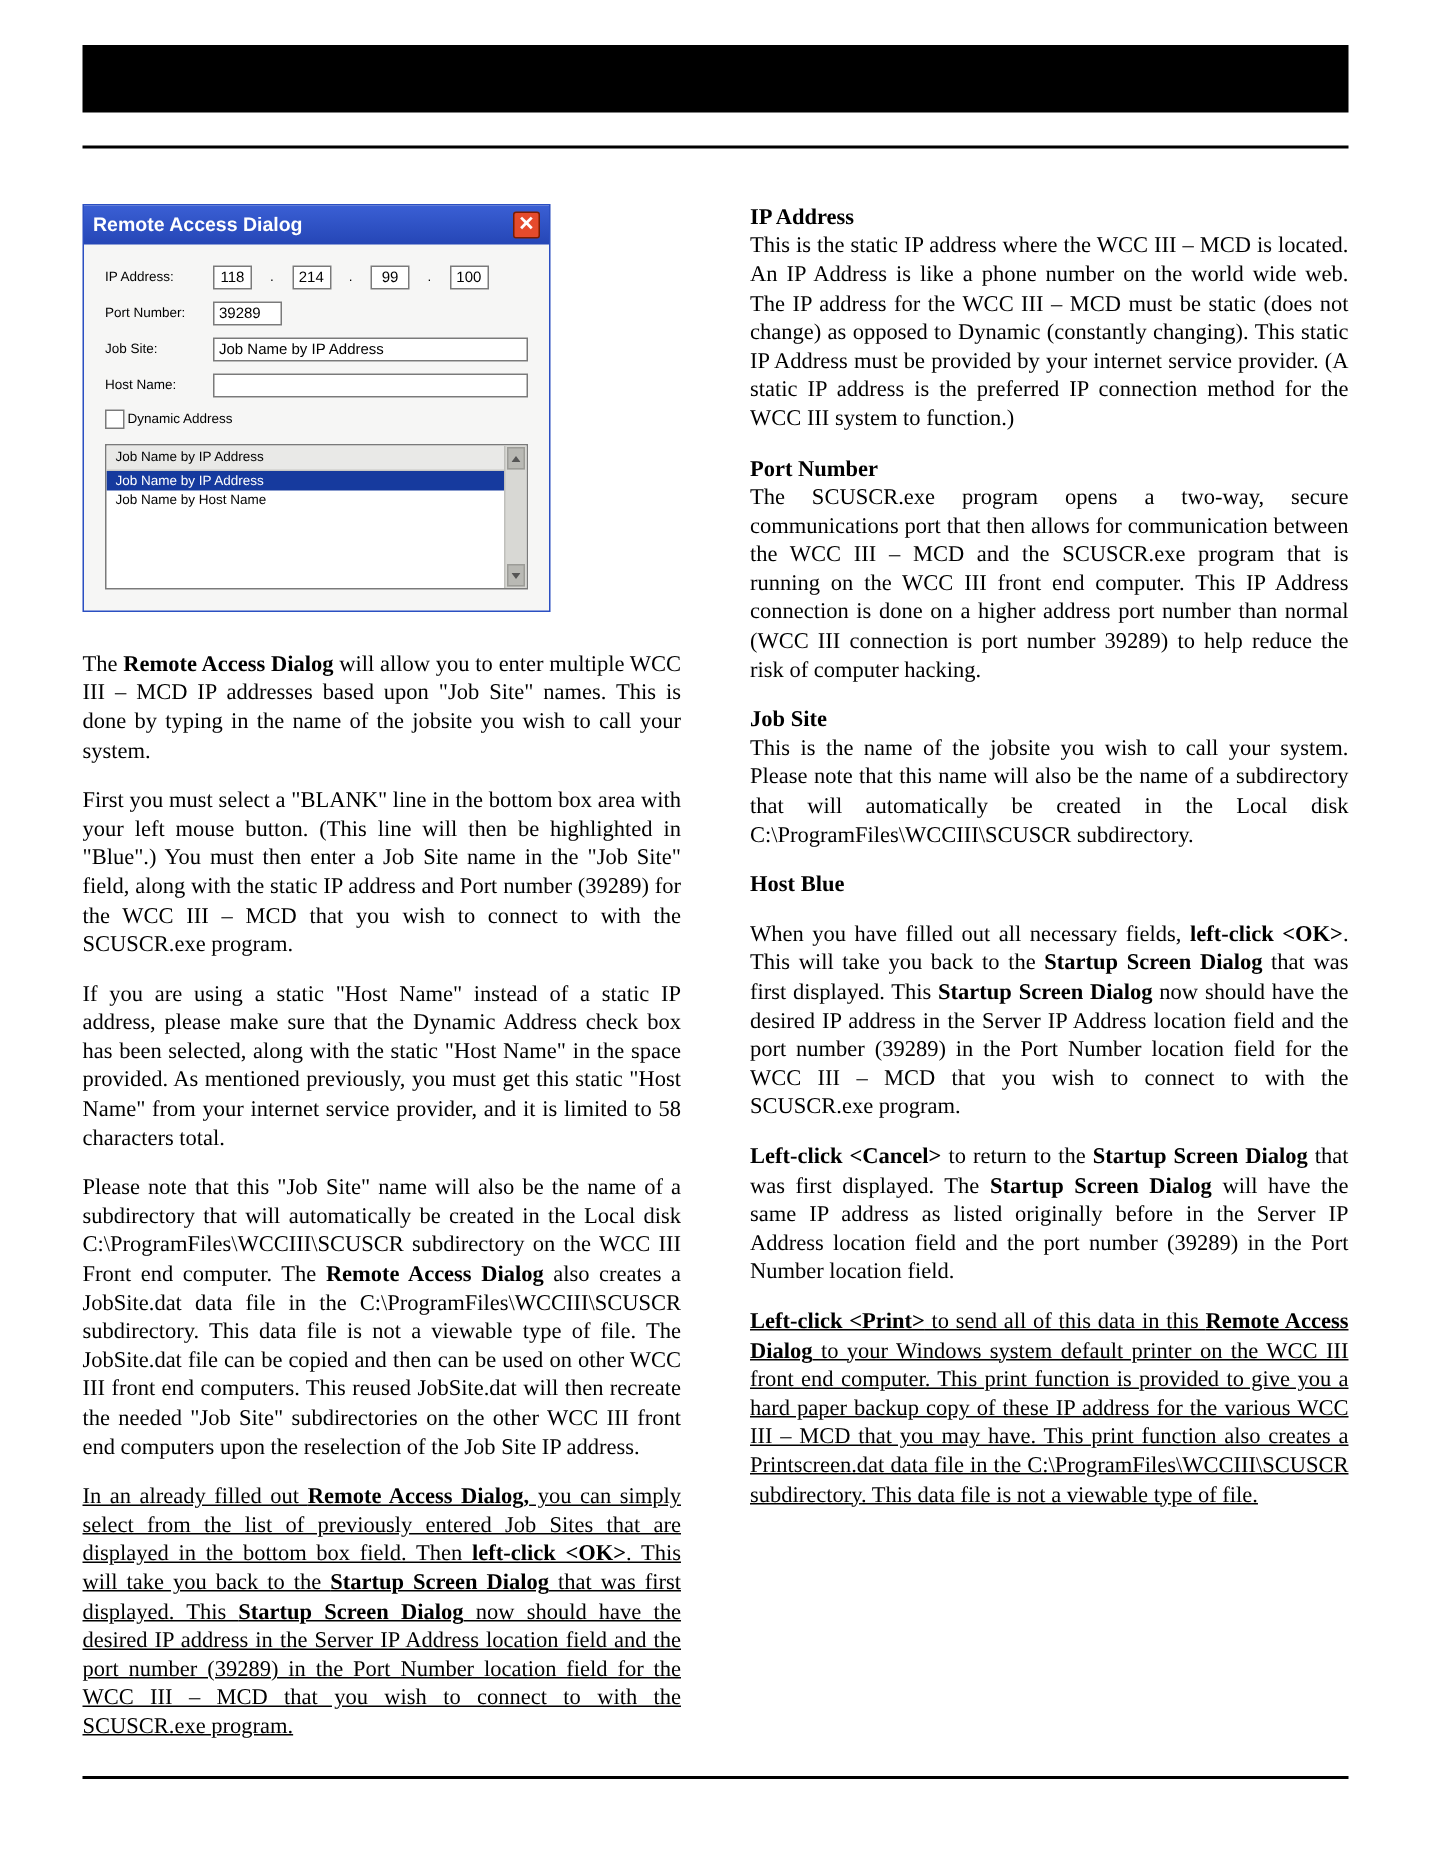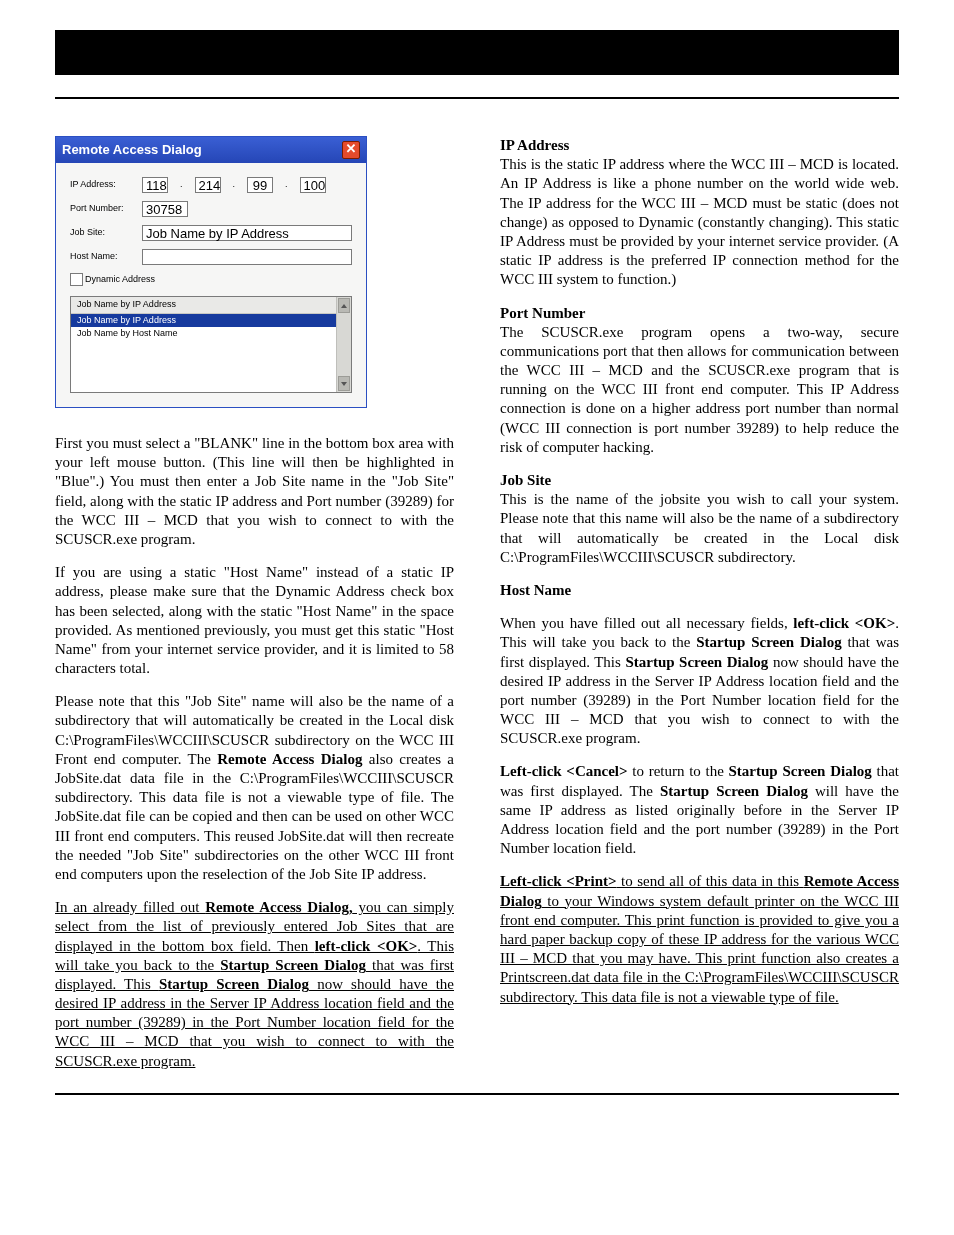--- a/index.html
+++ b/index.html
@@ -104,21 +104,21 @@
     gap: 10px;
     margin-bottom: 8px;
   }
   .form-row .lbl { width: 62px; color:#000; }
   .tfield {
     height: 16px;
     border: 1px solid var(--field-border);
     background: #fff;
     padding: 0 3px;
     line-height: 16px;
-    font-size: 13px;
+    font-size: 10px;
     box-sizing: border-box;
   }
   .ip-chunk { width: 26px; text-align: center; }
   .dot { padding: 0 2px; }
   .port-field { width: 46px; }
   .wide-field { flex: 1; }
   .chk-row { display:flex; align-items:center; gap:2px; margin:4px 0 10px 0; font-size:9px;}
   .chk {
     width:11px; height:11px; border:1px solid var(--field-border); background:#fff;
   }
@@ -176,21 +176,21 @@
             <span class="tfield ip-chunk">118</span>
               <span class="dot">.</span>
             <span class="tfield ip-chunk">214</span>
               <span class="dot">.</span>
             <span class="tfield ip-chunk">99</span>
               <span class="dot">.</span>
             <span class="tfield ip-chunk">100</span>
           </div>
           <div class="form-row">
             <span class="lbl">Port Number:</span>
-            <span class="tfield port-field">30758</span>
+            <span class="tfield port-field">39289</span>
           </div>
           <div class="form-row">
             <span class="lbl">Job Site:</span>
             <span class="tfield wide-field">Job Name by IP Address</span>
           </div>
           <div class="form-row">
             <span class="lbl">Host Name:</span>
             <span class="tfield wide-field"></span>
           </div>
           <div class="chk-row">
@@ -213,20 +213,23 @@
               <div class="sb-end">
                 <svg width="6" height="4">
                     <polygon points="0,0 6,0 3,4" fill="#555"></polygon>
                   </svg>
               </div>
             </div>
           </div>
         </div>
       </div>
 
+      <p>
+        <span>The </span><span class="bold">Remote Access Dialog</span><span> will allow you to enter multiple WCC III – MCD IP addresses based upon "Job Site" names. This is done by typing in the name of the jobsite you wish to call your system.</span>
+      </p>
 
       <p>First you must select a "BLANK" line in the bottom box area with your left mouse button. (This line will then be highlighted in "Blue".) You must then enter a Job Site name in the "Job Site" field, along with the static IP address and Port number (39289) for the WCC III – MCD that you wish to connect to with the SCUSCR.exe program.</p>
 
       <p>If you are using a static "Host Name" instead of a static IP address, please make sure that the Dynamic Address check box has been selected, along with the static "Host Name" in the space provided. As mentioned previously, you must get this static "Host Name" from your internet service provider, and it is limited to 58 characters total.</p>
 
       <p>
         <span>Please note that this "Job Site" name will also be the name of a subdirectory that will automatically be created in the Local disk C:\ProgramFiles\WCCIII\SCUSCR subdirectory on the WCC III Front end computer. The </span><span class="bold">Remote Access Dialog</span><span> also creates a JobSite.dat data file in the C:\ProgramFiles\WCCIII\SCUSCR subdirectory. This data file is not a viewable type of file. The JobSite.dat file can be copied and then can be used on other WCC III front end computers. This reused JobSite.dat will then recreate the needed "Job Site" subdirectories on the other WCC III front end computers upon the reselection of the Job Site IP address.</span>
       </p>
 
       <p>
@@ -246,21 +249,21 @@
         <span class="bold section-title">Port Number</span><br>
         <span>The SCUSCR.exe program opens a two-way, secure communications port that then allows for communication between the WCC III – MCD and the SCUSCR.exe program that is running on the WCC III front end computer. This IP Address connection is done on a higher address port number than normal (WCC III connection is port number 39289) to help reduce the risk of computer hacking.</span>
       </p>
 
       <p>
         <span class="bold section-title">Job Site</span><br>
         <span>This is the name of the jobsite you wish to call your system. Please note that this name will also be the name of a subdirectory that will automatically be created in the Local disk C:\ProgramFiles\WCCIII\SCUSCR subdirectory.</span>
       </p>
 
       <p>
-        <span class="bold section-title">Host Name</span><br>
+        <span class="bold section-title">Host Blue</span><br>
       </p>
 
       <p>
         <span>When you have filled out all necessary fields, </span><span class="bold">left-click &lt;OK&gt;</span><span>. This will take you back to the </span><span class="bold">Startup Screen Dialog</span><span> that was first displayed. This </span><span class="bold">Startup Screen Dialog</span><span> now should have the desired IP address in the Server IP Address location field and the port number (39289) in the Port Number location field for the WCC III – MCD that you wish to connect to with the SCUSCR.exe program.</span>
       </p>
 
       <p>
         <span class="bold">Left-click &lt;Cancel&gt;</span><span> to return to the </span><span class="bold">Startup Screen Dialog</span><span> that was first displayed. The </span><span class="bold">Startup Screen Dialog</span><span> will have the same IP address as listed originally before in the Server IP Address location field and the port number (39289) in the Port Number location field.</span>
       </p>
 

